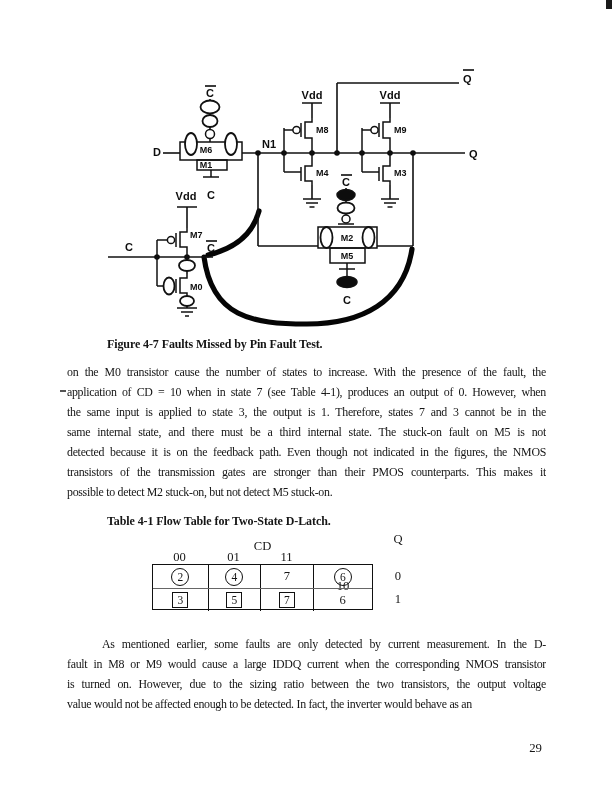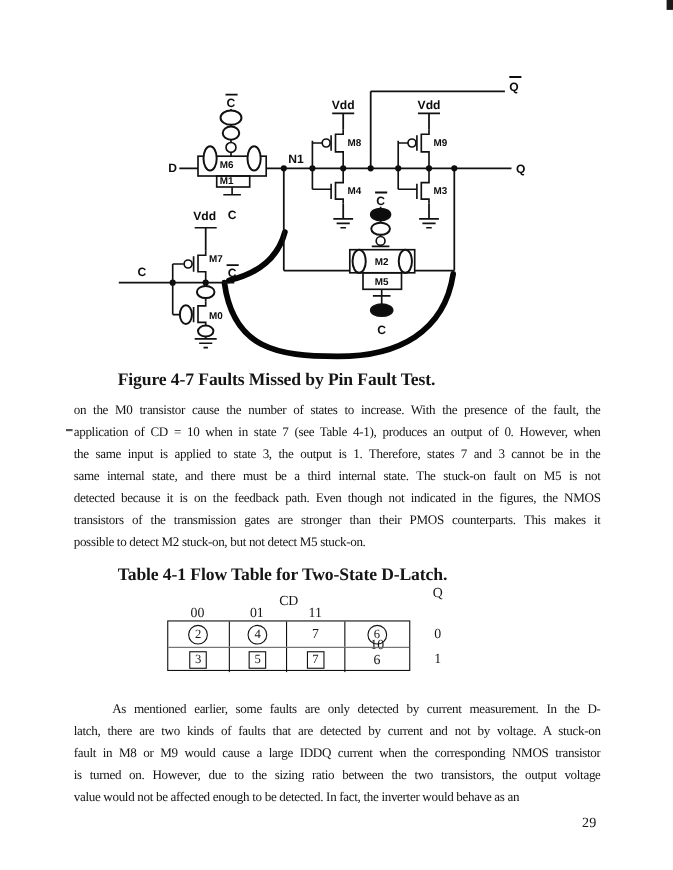--- a/index.html
+++ b/index.html
@@ -5,21 +5,21 @@
   html,body{margin:0;padding:0;background:#e8e8e8;}
   .page{
     position:relative;width:612px;height:791px;background:#ffffff;
     margin:0 auto;overflow:hidden;color:#151515;
     font-family:"Liberation Serif","DejaVu Serif",serif;
   }
   .corner-mark{position:absolute;right:0;top:0;width:6px;height:9px;background:#1a1a1a;}
   .margin-dash{position:absolute;left:60px;top:390px;width:6px;height:2px;background:#555;}
   svg{position:absolute;left:0;top:55px;}
   .caption{
-    position:absolute;left:107px;font-weight:bold;font-size:16px;
+    position:absolute;left:107px;font-weight:bold;font-size:12px;
     letter-spacing:-0.1px;white-space:nowrap;
   }
   .para{position:absolute;left:67px;width:479px;font-size:11.9px;letter-spacing:-0.3px;}
   .jline{height:20px;line-height:20px;text-align:justify;text-align-last:justify;white-space:normal;overflow:hidden;}
   .jline.first{text-indent:35px;}
   .jline.last{text-align-last:left;}
   
   .flowtable{position:absolute;left:152px;top:531px;width:270px;font-size:12.6px;}
   .ft-cd{position:absolute;left:0;top:8px;width:221px;text-align:center;}
   .ft-q{position:absolute;left:232px;top:1px;width:28px;text-align:center;}
@@ -253,20 +253,19 @@
         </div>
       </div>
     <div class="ft-qvals" id="ft-qvals">
         <span style="top: 35px;">0</span>
         <span style="top: 58px;">1</span>
       </div>
   </div>
 
   <div class="para" style="top:634px;" id="para2">
       <div class="jline first">As mentioned earlier, some faults are only detected by current measurement.  In the D-</div>
-      <div class="jline">latch, there are two kinds of faults that are detected by current and not by voltage.  A stuck-on</div>
       <div class="jline">fault in M8 or M9 would cause a large IDDQ current when the corresponding NMOS transistor</div>
       <div class="jline">is turned on.  However, due to the sizing ratio between the two transistors, the output voltage</div>
       <div class="jline last">value would not be affected enough to be detected.  In fact, the inverter would behave as an</div>
     </div>
 
   <div class="pagenum">29</div>
 </div>
 
 </body></html>

